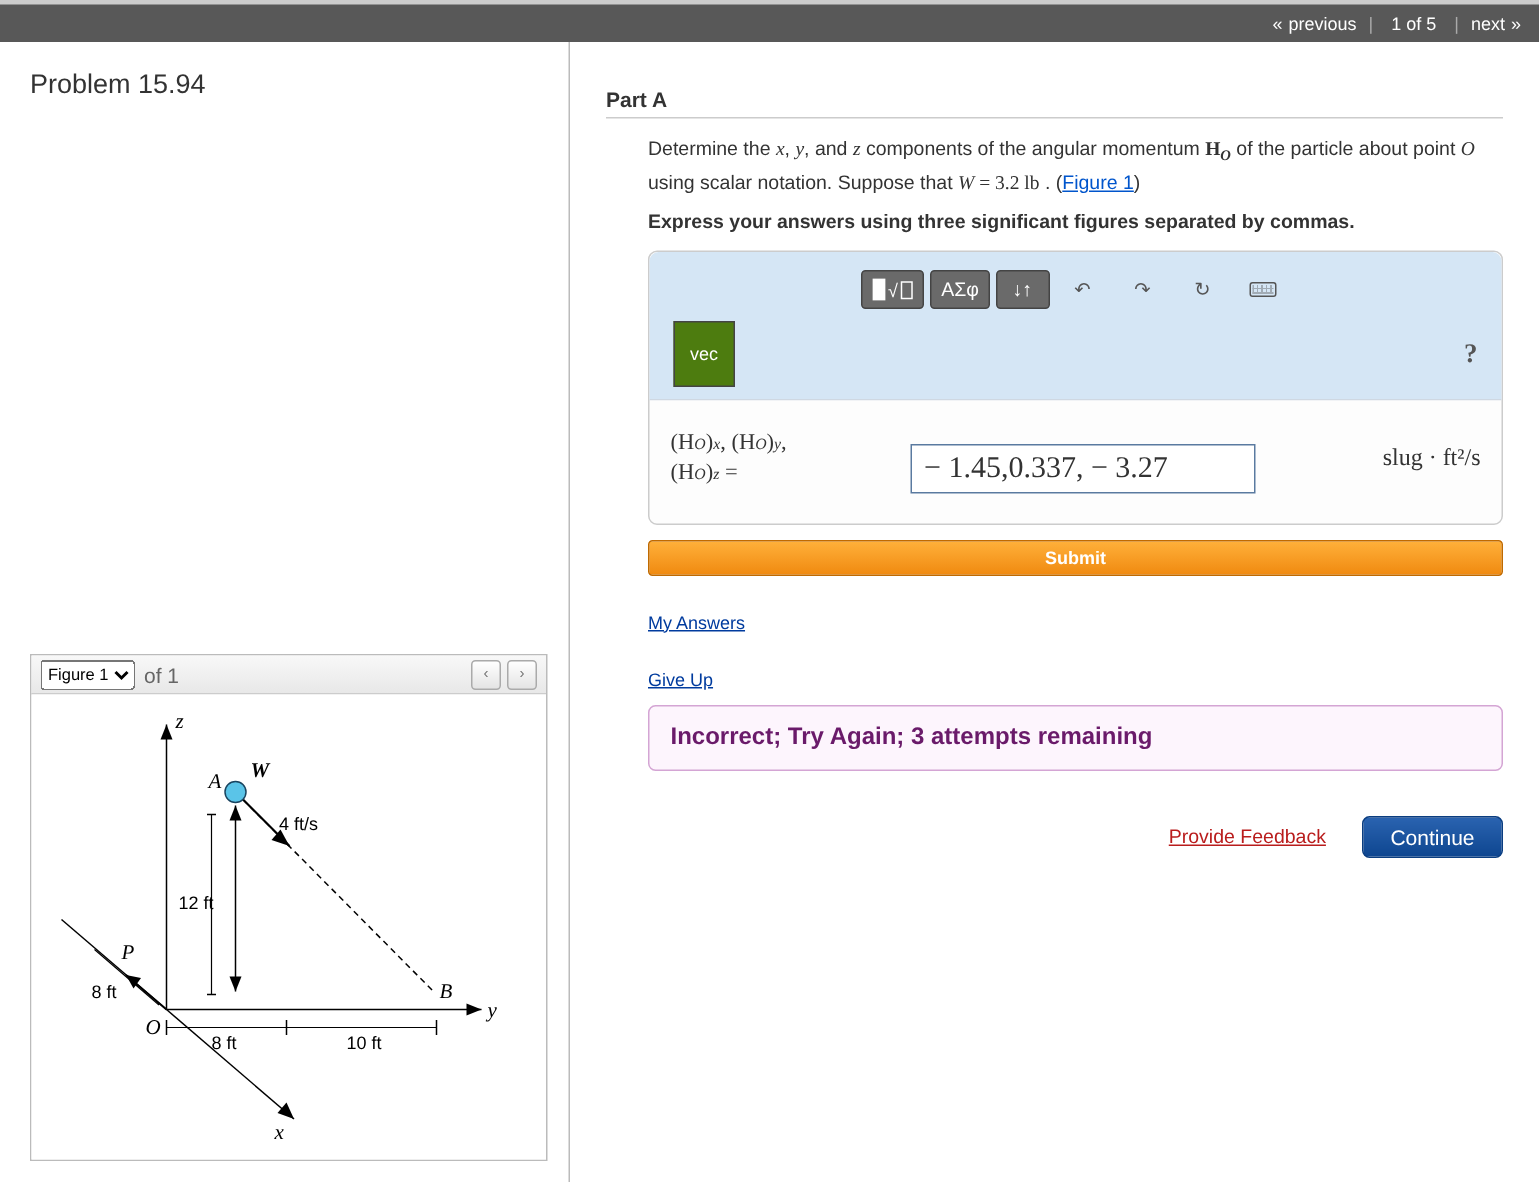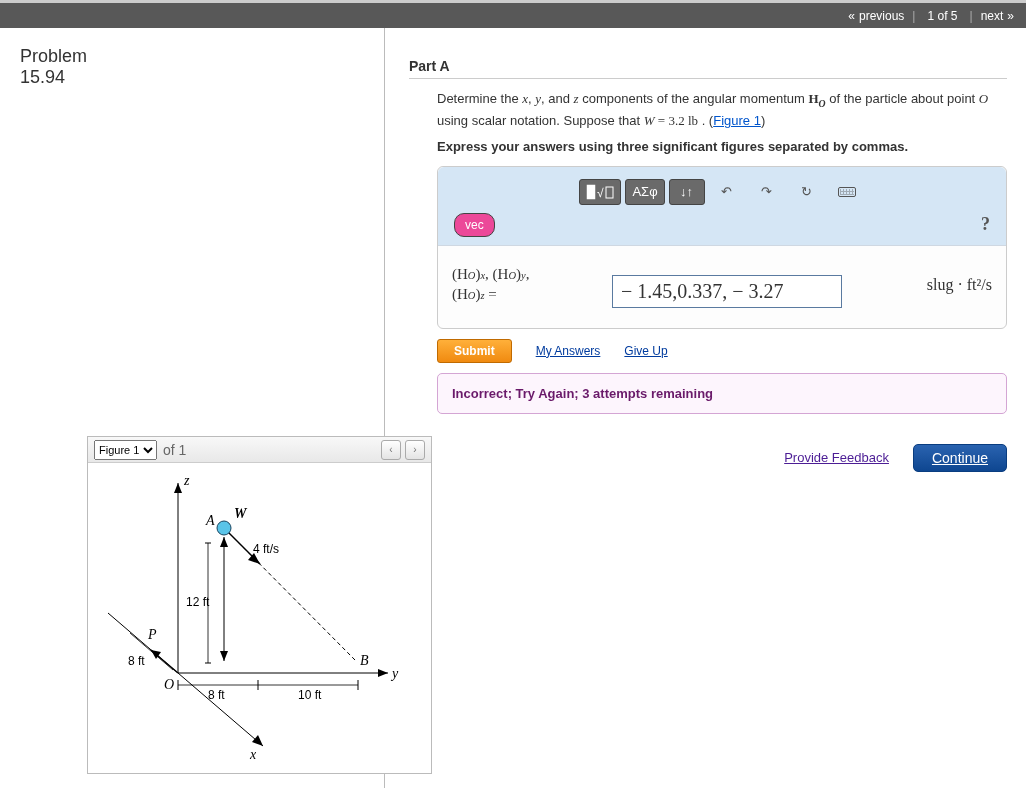--- a/index.html
+++ b/index.html
@@ -29,21 +29,21 @@
 
   .main {
     display: flex;
     min-height: 760px;
   }
   .left {
     width: 385px;
     padding: 14px 14px 14px 20px;
     border-right: 1px solid #bbb;
     display: flex;
-    flex-direction: row;
+    flex-direction: column;
   }
   .left h2 {
     font-size: 18px;
     font-weight: normal;
     color: #333;
     margin: 4px 0 12px 0;
   }
   .figure-panel {
     margin-top: auto;
     border: 1px solid #bbb;
@@ -149,25 +149,25 @@
     color: #555;
     border: none;
   }
   .vec-row{
     display:flex;
     width:100%;
     align-items:center;
     padding: 0 4px;
   }
   .vec-btn {
-    background: #ec4899;
+    background: #4d7c0f;
     color:#fff;
     border:1px solid #444;
-    border-radius:10px;
-    padding:4px 10px;
+    border-radius:0;
+    padding:14px 10px;
     font-size:12px;
     cursor:pointer;
   }
   .help-btn {
     margin-left:auto;
     font-family: 'Times New Roman', serif;
     font-size: 18px;
     font-weight: bold;
     color: #555;
     cursor:pointer;
@@ -197,22 +197,22 @@
     margin-top:13px;
   }
   .units {
     font-family: 'Times New Roman', serif;
     font-size: 16px;
     margin-left: auto;
   }
   .submit-row {
     margin: 10px 0 10px 28px;
     display: flex;
-    align-items: center;
     gap: 24px;
+    flex-direction: column;
   }
   .submit-btn {
     background: linear-gradient(#ffb03a, #f08a10);
     border: 1px solid #c06a00;
     color: #fff;
     font-weight: bold;
     font-size: 12px;
     padding: 4px 16px;
     border-radius: 3px;
     cursor: pointer;
@@ -225,44 +225,43 @@
   }
   .feedback-box {
     margin: 8px 0 0 28px;
     width: 570px;
     border: 1px solid #d4a5d4;
     background: #fdf5fd;
     border-radius: 5px;
     padding: 12px 14px;
     color: #6a1a6a;
     font-weight: bold;
-    font-size: 13px;
+    font-size: 16px;
   }
   .bottom-actions {
     margin-top: 30px;
     display: flex;
     justify-content: flex-end;
     align-items: center;
     gap: 24px;
   }
   .bottom-actions a {
-    color: #4c1d95;
+    color: #b91c1c;
     font-size: 13px;
     text-decoration: underline;
     cursor:pointer;
   }
   .continue-btn {
     background: linear-gradient(#2a63b0, #0e4690);
     border: 1px solid #0a3d80;
     color: #fff;
     font-size: 14px;
     padding: 5px 18px;
     border-radius: 5px;
     cursor: pointer;
-    text-decoration: underline;
   }
   .kbd-icon{
     display:inline-block;width:18px;height:10px;border:1px solid #555;border-radius:2px;position:relative;
   }
   .kbd-icon::before{content:"";position:absolute;inset:1px;background:repeating-linear-gradient(90deg,#555 0 1px,transparent 1px 3px),repeating-linear-gradient(0deg,#555 0 1px,transparent 1px 3px);opacity:.4;}
 </style>
 </head>
 <body>
 
 <div class="topbar">

